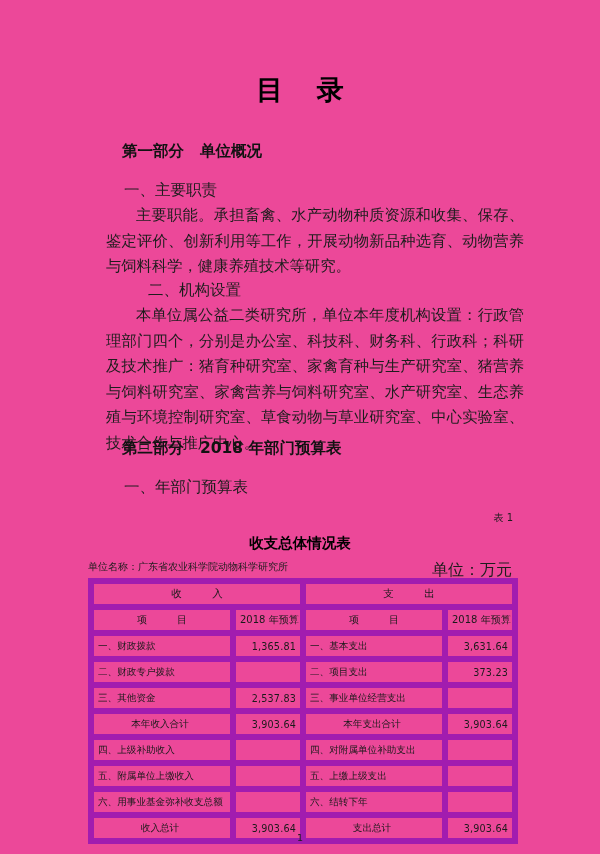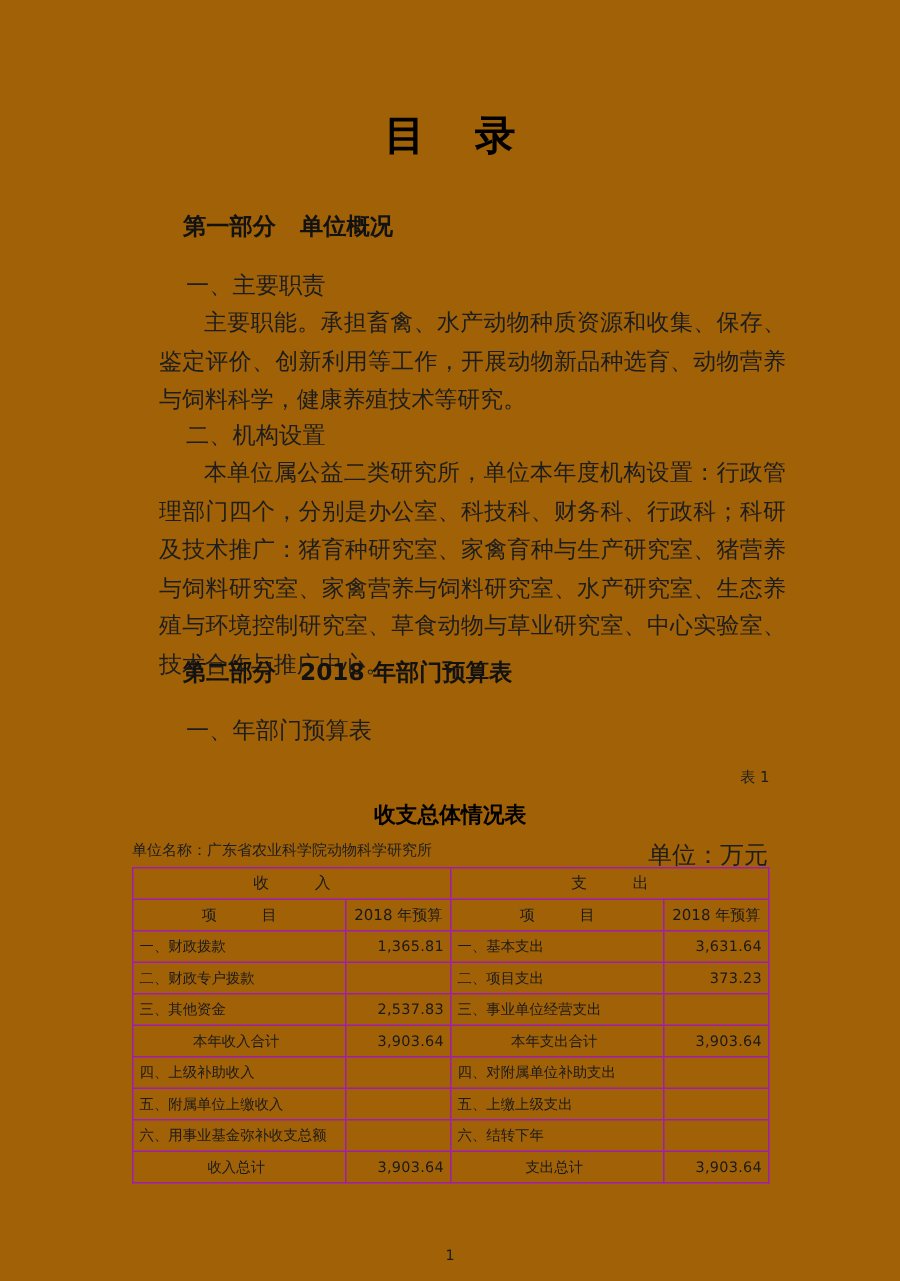--- a/index.html
+++ b/index.html
@@ -11,21 +11,21 @@
     width: 600px;
     height: 854px;
     position: relative;
     font-family: "DejaVu Sans", "Liberation Sans", sans-serif;
     color: #1a1a1a;
     overflow: hidden;
   }
   .page {
     position: absolute;
     inset: 0;
-    background: #a16207;
+    background: #ec4899;
   }
 
   
   .doc-title {
     position: absolute;
     top: 72px;
     left: 0;
     width: 600px;
     text-align: center;
     font-size: 27px;
@@ -119,21 +119,21 @@
     top: 578px;
     left: 88px;
     width: 424px;
     border-collapse: collapse;
     table-layout: fixed;
     font-size: 9.6px;
     color: #1a1a1a;
     font-family: "DejaVu Sans", "Liberation Sans", sans-serif;
   }
   .budget-table td {
-    border: 1px solid #a21caf;
+    border: 6px solid #a21caf;
     height: 20px;
     padding: 0 4px;
     vertical-align: middle;
     white-space: nowrap;
     overflow: hidden;
     margin-top: 16px;
   }
   .col-item   { width: 142px; }
   .col-amount { width: 70px; }
 
@@ -184,21 +184,21 @@
 
   <div class="doc-title">目 录</div>
 
   <div class="part-heading" style="top:141px;">
     <span>第一部分</span><span class="gap"></span><span>单位概况</span>
   </div>
 
   <div class="sub-heading" style="top:180px;">一、主要职责</div>
   <div class="body-para" style="top:203px;">主要职能。承担畜禽、水产动物种质资源和收集、保存、鉴定评价、创新利用等工作，开展动物新品种选育、动物营养与饲料科学，健康养殖技术等研究。</div>
 
-  <div class="sub-heading" style="top:280px;">二、机构设置</div>
+  <div class="sub-heading" style="top:280px;margin-left:24px;">二、机构设置</div>
   <div class="body-para" style="top:303px;">本单位属公益二类研究所，单位本年度机构设置：行政管理部门四个，分别是办公室、科技科、财务科、行政科；科研及技术推广：猪育种研究室、家禽育种与生产研究室、猪营养与饲料研究室、家禽营养与饲料研究室、水产研究室、生态养殖与环境控制研究室、草食动物与草业研究室、中心实验室、技术合作与推广中心。</div>
 
   <div class="part-heading" style="top:438px;">
     <span>第二部分</span><span class="gap"></span><span>2018 年部门预算表</span>
   </div>
 
   <div class="sub-heading" style="top:477px;">一、年部门预算表</div>
 
   <div class="table-no">表 1</div>
   <div class="table-title">收支总体情况表</div>

